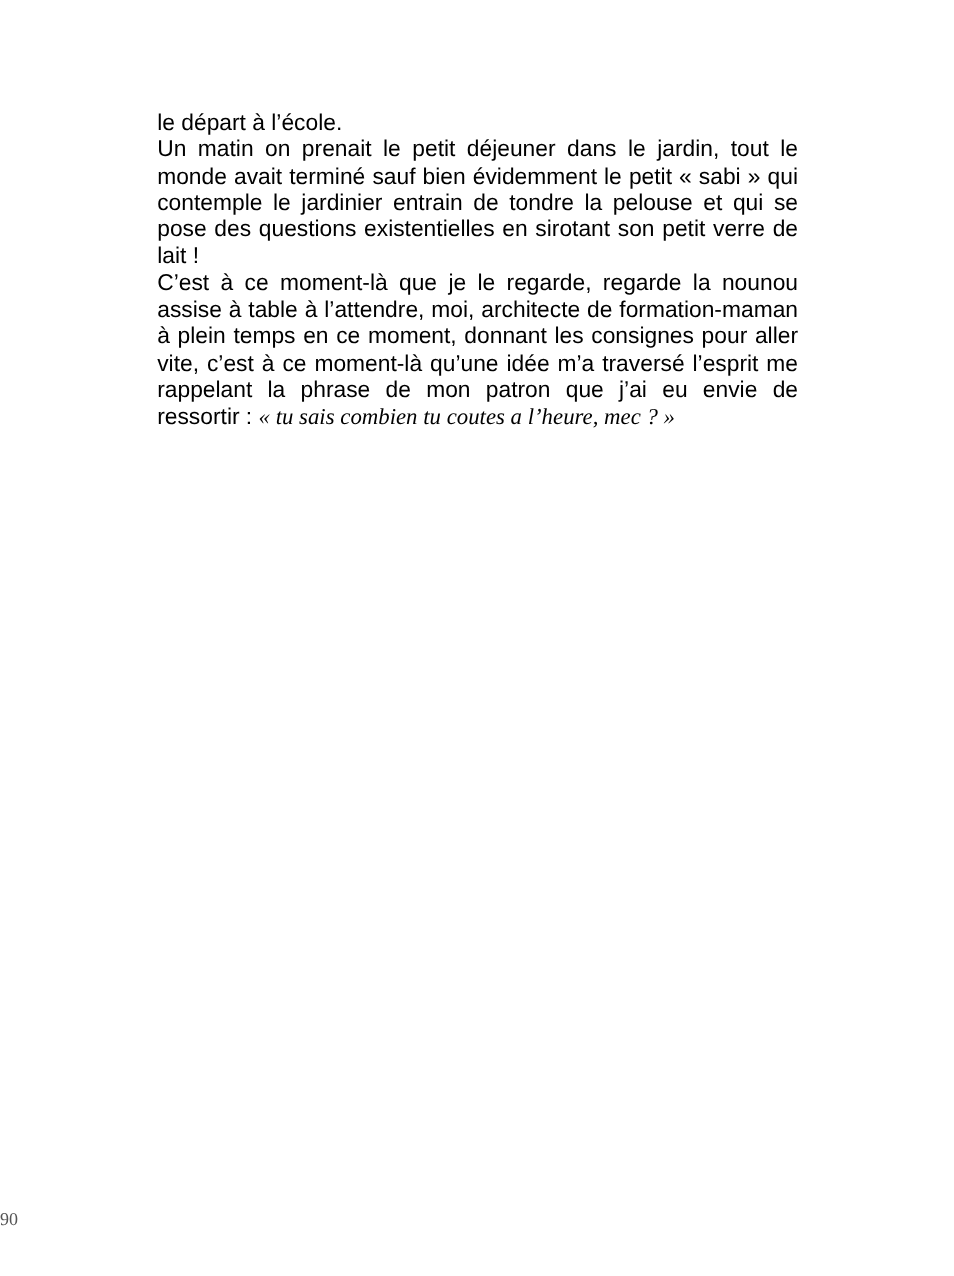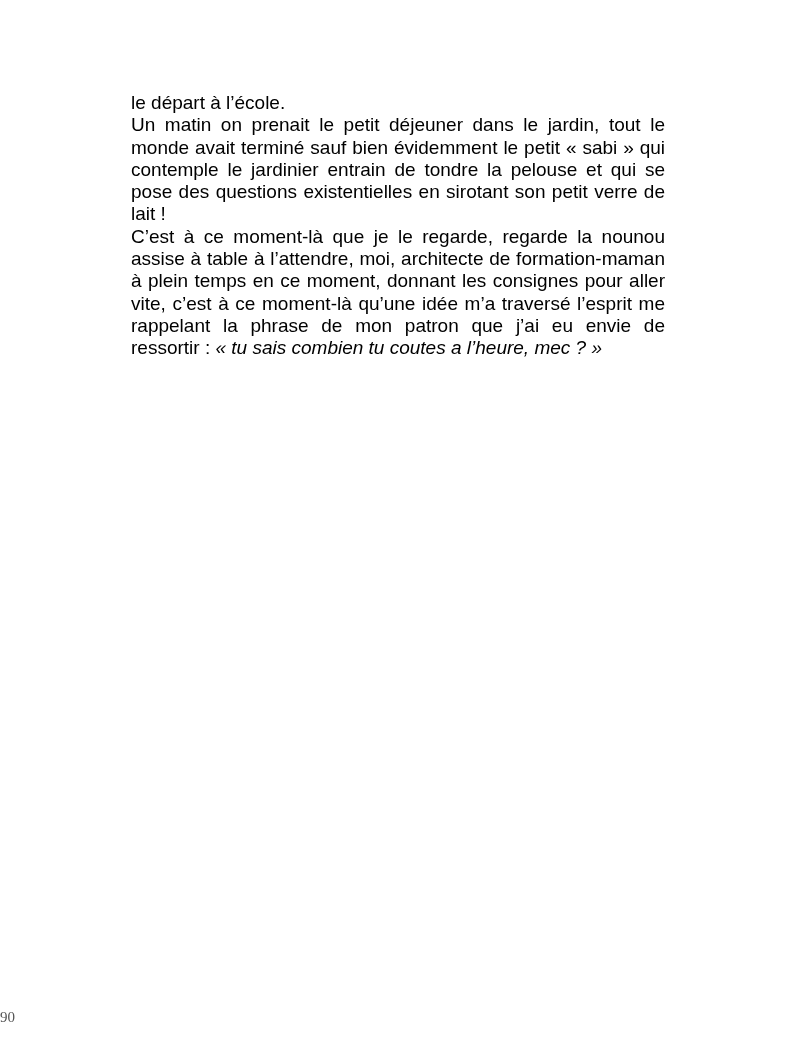--- a/index.html
+++ b/index.html
@@ -25,20 +25,21 @@
     line-height: 22.3px;
     color: #000000;
     text-align: justify;
   }
   .text-block p {
     margin: 0;
     padding: 0;
   }
   .quote-italic {
     font-style: italic;
+    font-family: Liberation Serif, serif;
   }
   .page-number {
     position: absolute;
     left: 0;
     top: 1009px;
     width: 100%;
     text-align: left;
     font-family: Liberation Serif, serif;
     font-size: 15px;
     color: #555555;

